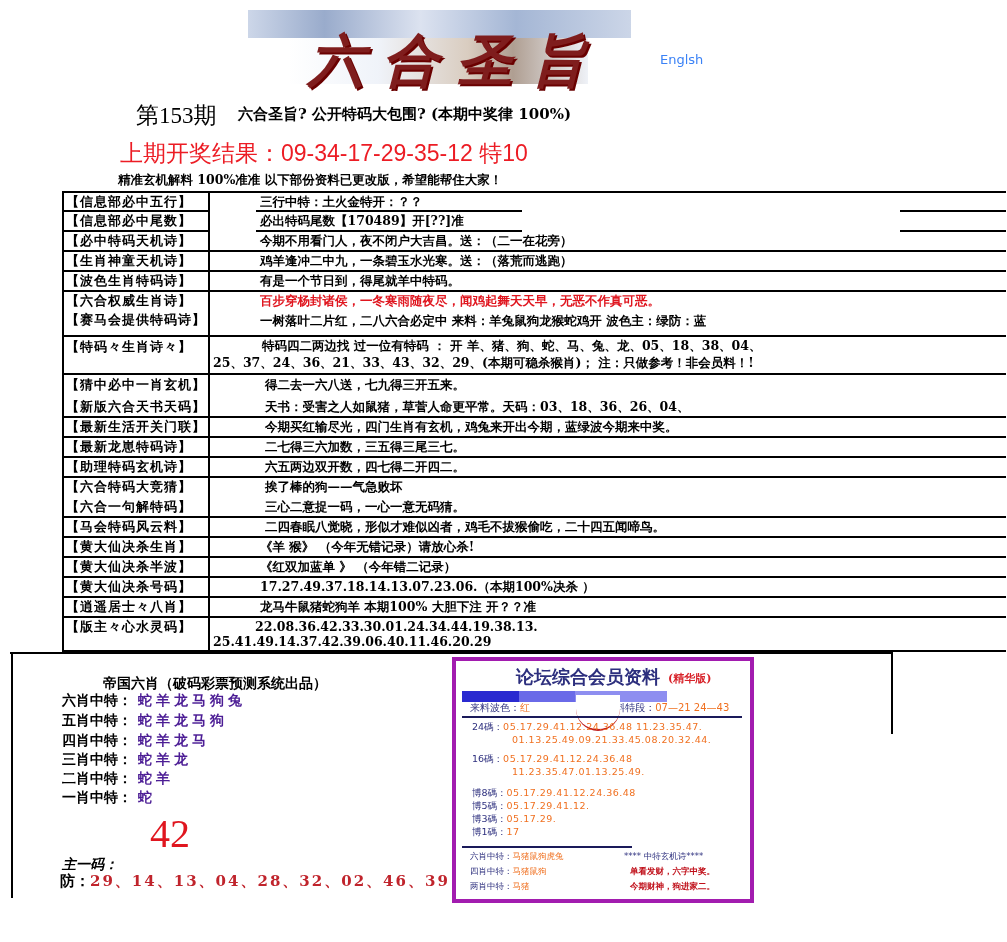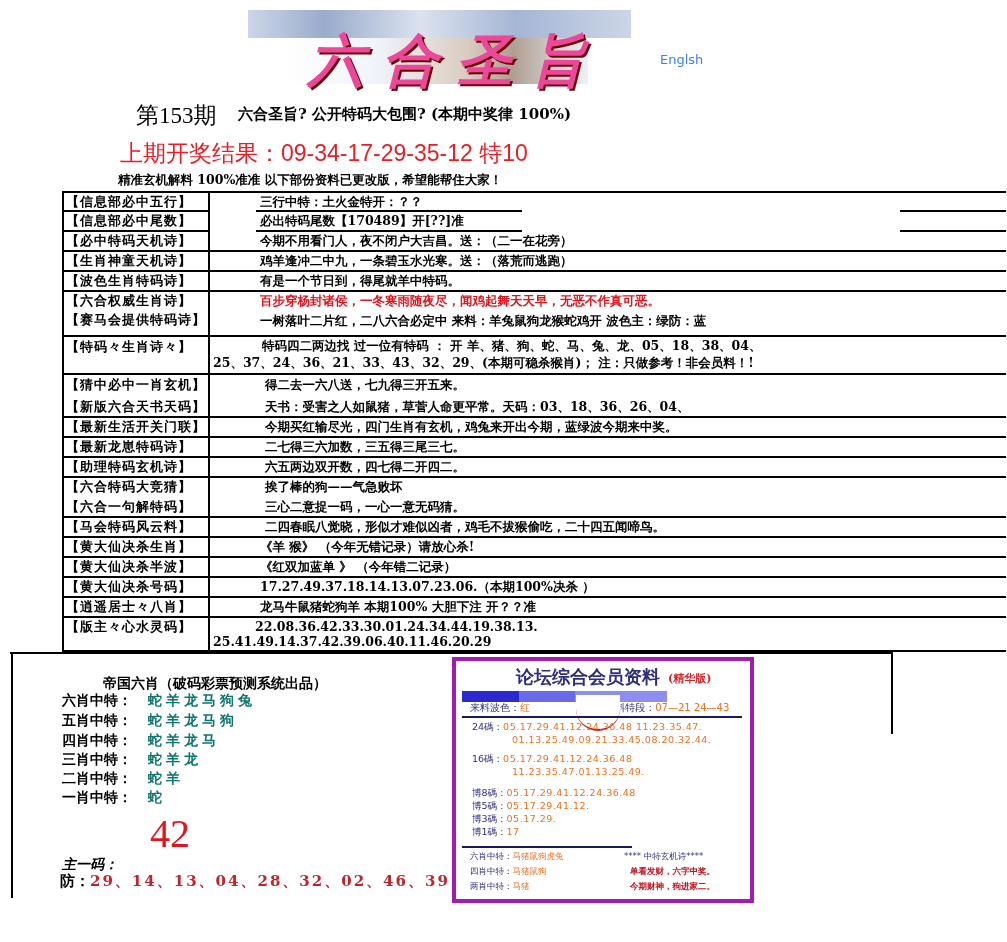--- a/index.html
+++ b/index.html
@@ -7,42 +7,42 @@
          font-family:"DejaVu Serif", serif; color:#000; }
   .abs { position:absolute; }
 
   
   .banner { left:248px; top:10px; width:383px; height:78px; }
   .banner-bg { position:absolute; left:0; top:0; width:383px; height:28px;
     background:linear-gradient(90deg,#c7d2e6 0%,#8ea2c6 20%,#d8dfee 45%,#9aaed0 70%,#c6d1e5 100%); opacity:.9; }
   .banner-bg2 { position:absolute; left:40px; top:28px; width:300px; height:46px;
     background:linear-gradient(90deg,#ffffff 0%,#e9eef7 30%,#c9b7a5 60%,#8d7563 75%,#e8ecf4 100%); opacity:.7; }
   .banner-title { position:absolute; left:60px; top:18px; font-family:"DejaVu Serif",serif;
-    font-size:56px; font-weight:bold; font-style:italic; color:#ec4899; letter-spacing:18px;
+    font-size:56px; font-weight:bold; font-style:italic; color:#7f1d1d; letter-spacing:18px;
     text-shadow:2px 2px 0 #6a0000; line-height:64px; }
   .english { left:660px; top:52px; font-family:"DejaVu Sans",sans-serif; font-size:13px; color:#3b82f6; }
 
   .issue { left:136px; top:100px; font-family:Liberation Serif, serif; font-size:23px; }
   .issue-sub { left:238px; top:105px; font-family:"DejaVu Serif",serif; font-size:15px; font-weight:bold; }
   .result { left:120px; top:138px; font-family:"Liberation Sans",sans-serif; font-size:23px; color:#ec1c24; }
   .notice { left:118px; top:172px; font-size:12.5px; font-weight:bold; }
 
   
   .tbl { position:absolute; left:62px; top:191px; width:944px; }
   .tbl .row { position:absolute; left:0; width:944px; }
   .lbl { position:absolute; left:4px; font-size:13px; font-weight:bold; letter-spacing:1px; white-space:nowrap; }
   .val { position:absolute; left:198px; font-size:12.5px; font-weight:bold; white-space:nowrap; }
   .red { color:#e0161f; }
   .vline { position:absolute; background:#000; width:1.5px; }
   .hline { position:absolute; background:#000; height:1.5px; }
 
   
   .empire-title { left:103px; top:675px; font-size:14px; font-weight:bold; }
   .zodiac { left:62px; font-size:14px; font-weight:bold; white-space:nowrap; }
-  .zodiac .v { color:#0f766e; letter-spacing:4px; margin-left:16px; }
+  .zodiac .v { color:#4c1d95; letter-spacing:4px; margin-left:6px; }
   .main-lbl { left:62px; top:856px; font-size:14px; font-weight:bold;font-style:italic; }
   .main-num { left:150px; top:810px; font-family:"Liberation Serif",serif; font-size:40px; color:#e0161f; }
   .fang { left:60px; top:872px; font-size:15px; font-weight:bold; white-space:nowrap; }
   .fang .v { color:#c0242c; letter-spacing:2px; }
 
   
   .panel { left:452px; top:657px; width:294px; height:238px; border:4px solid #a21caf; background:#fff; }
   .panel-title { position:absolute; left:60px; top:4px; font-family:"DejaVu Sans",sans-serif; font-size:18px; font-weight:bold; color:#2d2f7e; }
   .panel-edition { position:absolute; left:212px; top:10px; font-size:11px; font-weight:bold; color:#d8232a; }
   .panel-bar { position:absolute; left:6px; top:30px; width:205px; height:11px;

